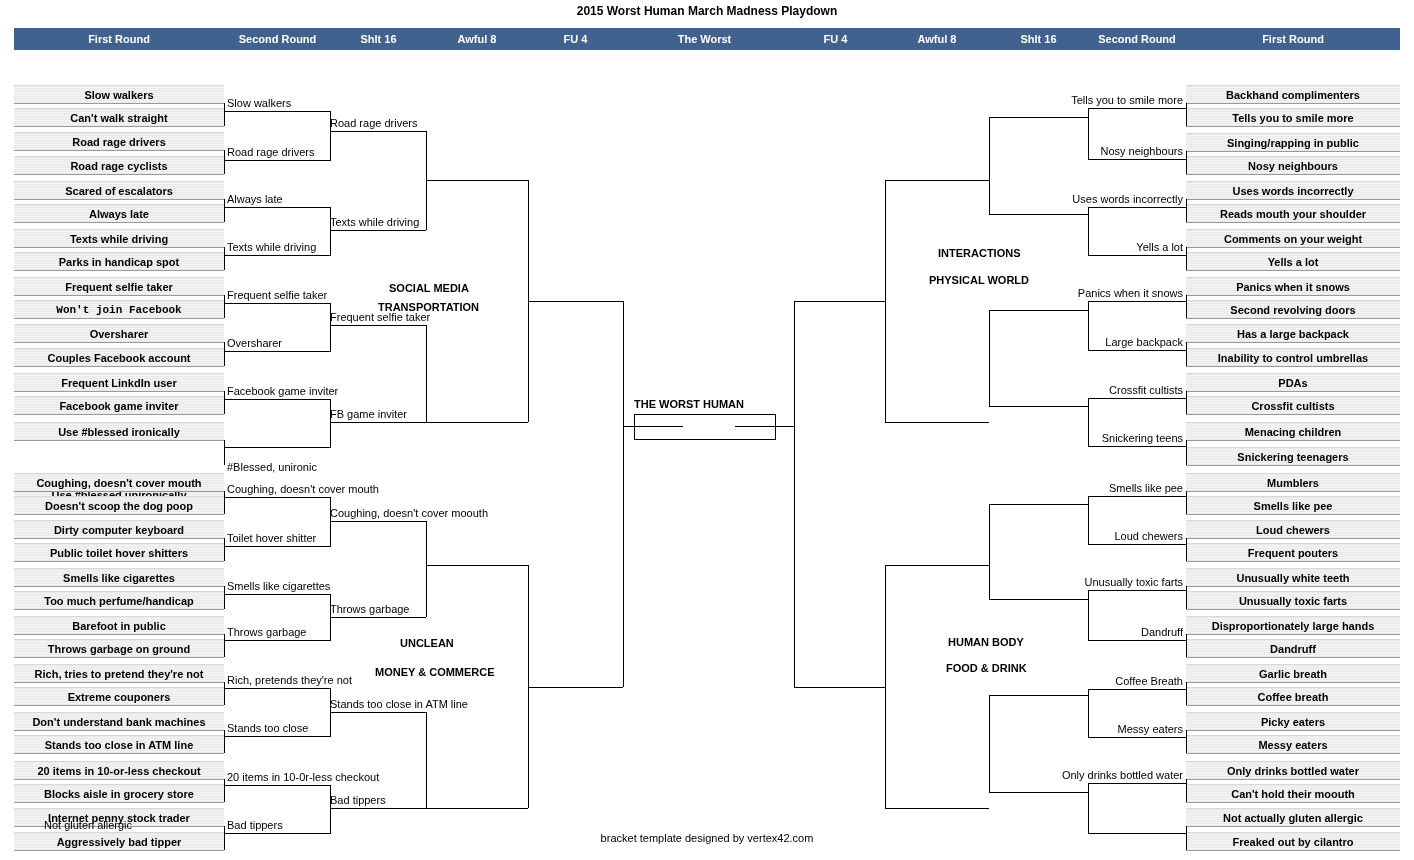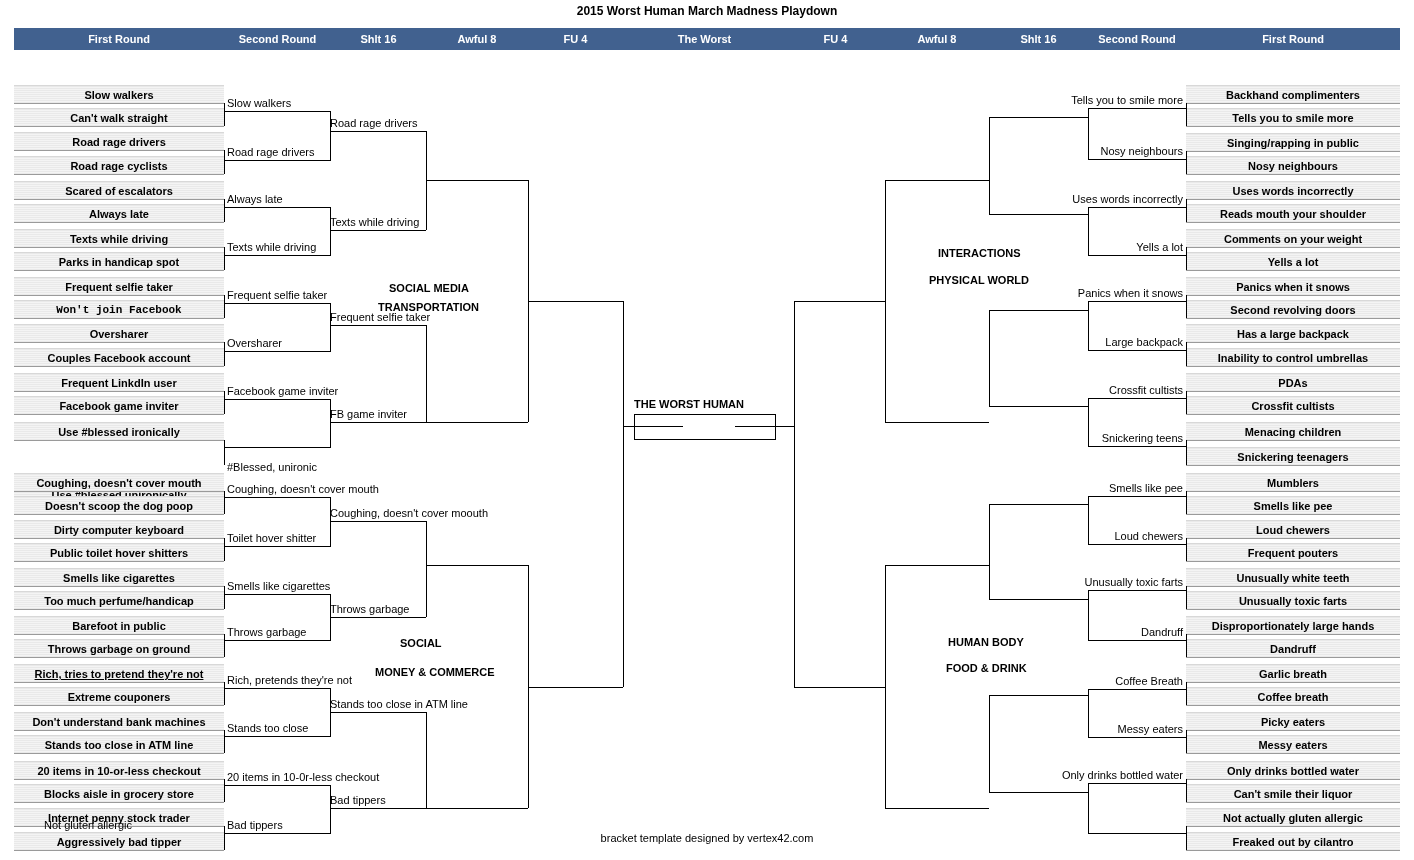--- a/index.html
+++ b/index.html
@@ -76,21 +76,21 @@
     <div class="hcell" style="left: 1172px; width: 214px;">First Round</div>
   </div>
 
 <div id="credit">bracket template designed by vertex42.com</div>
 
 <div id="winnerlabel">THE WORST HUMAN</div>
 <div id="winnerbox"></div>
 
 <div class="region" style="left: 378px; top: 258px; margin-top: 43px;">TRANSPORTATION</div>
 <div class="region" style="left: 389px; top: 282px;">SOCIAL MEDIA</div>
-<div class="region" style="left: 400px; top: 637px;">SOCIAL</div>
+<div class="region" style="left: 400px; top: 637px;">UNCLEAN</div>
 <div class="region" style="left: 375px; top: 666px;">MONEY &amp; COMMERCE</div>
 <div class="region" style="left: 938px; top: 247px;">INTERACTIONS</div>
 <div class="region" style="left: 929px; top: 274px;">PHYSICAL WORLD</div>
 <div class="region" style="left: 948px; top: 636px;">HUMAN BODY</div>
 <div class="region" style="left: 946px; top: 662px;">FOOD &amp; DRINK</div>
 <div class="slot" style="left: 14px; top: 85px; width: 210px;">Slow walkers</div>
 <div class="slot" style="left: 14px; top: 108px; width: 210px;">Can't walk straight</div>
 <div class="slot" style="left: 14px; top: 132px; width: 210px;">Road rage drivers</div>
 <div class="slot" style="left: 14px; top: 156px; width: 210px;">Road rage cyclists</div>
 <div class="slot" style="left: 14px; top: 181px; width: 210px;">Scared of escalators</div>
@@ -106,21 +106,21 @@
 <div class="slot" style="left: 14px; top: 422px; width: 210px;">Use #blessed ironically</div>
 <div class="slot" style="left: 14px; top: 447px; width: 210px; margin-top: 38px;">Use #blessed unironically</div>
 <div class="slot" style="left: 14px; top: 473px; width: 210px;">Coughing, doesn't cover mouth</div>
 <div class="slot" style="left: 14px; top: 496px; width: 210px;">Doesn't scoop the dog poop</div>
 <div class="slot" style="left: 14px; top: 520px; width: 210px;">Dirty computer keyboard</div>
 <div class="slot" style="left: 14px; top: 543px; width: 210px;">Public toilet hover shitters</div>
 <div class="slot" style="left: 14px; top: 568px; width: 210px;">Smells like cigarettes</div>
 <div class="slot" style="left: 14px; top: 591px; width: 210px;">Too much perfume/handicap</div>
 <div class="slot" style="left: 14px; top: 616px; width: 210px;">Barefoot in public</div>
 <div class="slot" style="left: 14px; top: 639px; width: 210px;">Throws garbage on ground</div>
-<div class="slot" style="left: 14px; top: 664px; width: 210px; text-decoration: underline;">Rich, tries to pretend they're not</div>
+<div class="slot" style="left: 14px; top: 664px; width: 210px;">Rich, tries to pretend they're not</div>
 <div class="slot" style="left: 14px; top: 687px; width: 210px;">Extreme couponers</div>
 <div class="slot" style="left: 14px; top: 712px; width: 210px;">Don't understand bank machines</div>
 <div class="slot" style="left: 14px; top: 735px; width: 210px;">Stands too close in ATM line</div>
 <div class="slot" style="left: 14px; top: 761px; width: 210px;">20 items in 10-or-less checkout</div>
 <div class="slot" style="left: 14px; top: 784px; width: 210px;">Blocks aisle in grocery store</div>
 <div class="slot" style="left: 14px; top: 808px; width: 210px;">Internet penny stock trader</div>
 <div class="slot" style="left: 14px; top: 832px; width: 210px;">Aggressively bad tipper</div>
 <div class="slot" style="left: 1186px; top: 85px; width: 214px;">Backhand complimenters</div>
 <div class="slot" style="left: 1186px; top: 108px; width: 214px;">Tells you to smile more</div>
 <div class="slot" style="left: 1186px; top: 133px; width: 214px;">Singing/rapping in public</div>
@@ -143,21 +143,21 @@
 <div class="slot" style="left: 1186px; top: 543px; width: 214px;">Frequent pouters</div>
 <div class="slot" style="left: 1186px; top: 568px; width: 214px;">Unusually white teeth</div>
 <div class="slot" style="left: 1186px; top: 591px; width: 214px;">Unusually toxic farts</div>
 <div class="slot" style="left: 1186px; top: 616px; width: 214px;">Disproportionately large hands</div>
 <div class="slot" style="left: 1186px; top: 639px; width: 214px;">Dandruff</div>
 <div class="slot" style="left: 1186px; top: 664px; width: 214px;">Garlic breath</div>
 <div class="slot" style="left: 1186px; top: 687px; width: 214px;">Coffee breath</div>
 <div class="slot" style="left: 1186px; top: 712px; width: 214px;">Picky eaters</div>
 <div class="slot" style="left: 1186px; top: 735px; width: 214px;">Messy eaters</div>
 <div class="slot" style="left: 1186px; top: 761px; width: 214px;">Only drinks bottled water</div>
-<div class="slot" style="left: 1186px; top: 784px; width: 214px;">Can't smile their liquor</div>
+<div class="slot" style="left: 1186px; top: 784px; width: 214px;">Can't hold their moouth</div>
 <div class="slot" style="left: 1186px; top: 808px; width: 214px;">Not actually gluten allergic</div>
 <div class="slot" style="left: 1186px; top: 832px; width: 214px;">Freaked out by cilantro</div>
 <div class="lbl" style="left: 227px; top: 95px;">Slow walkers</div>
 <div class="lbl" style="left: 227px; top: 144px;">Road rage drivers</div>
 <div class="lbl" style="left: 227px; top: 191px;">Always late</div>
 <div class="lbl" style="left: 227px; top: 239px;">Texts while driving</div>
 <div class="lbl" style="left: 227px; top: 287px;">Frequent selfie taker</div>
 <div class="lbl" style="left: 227px; top: 335px;">Oversharer</div>
 <div class="lbl" style="left: 227px; top: 383px;">Facebook game inviter</div>
 <div class="lbl" style="left: 227px; top: 431px; margin-top: 28px;">#Blessed, unironic</div>

